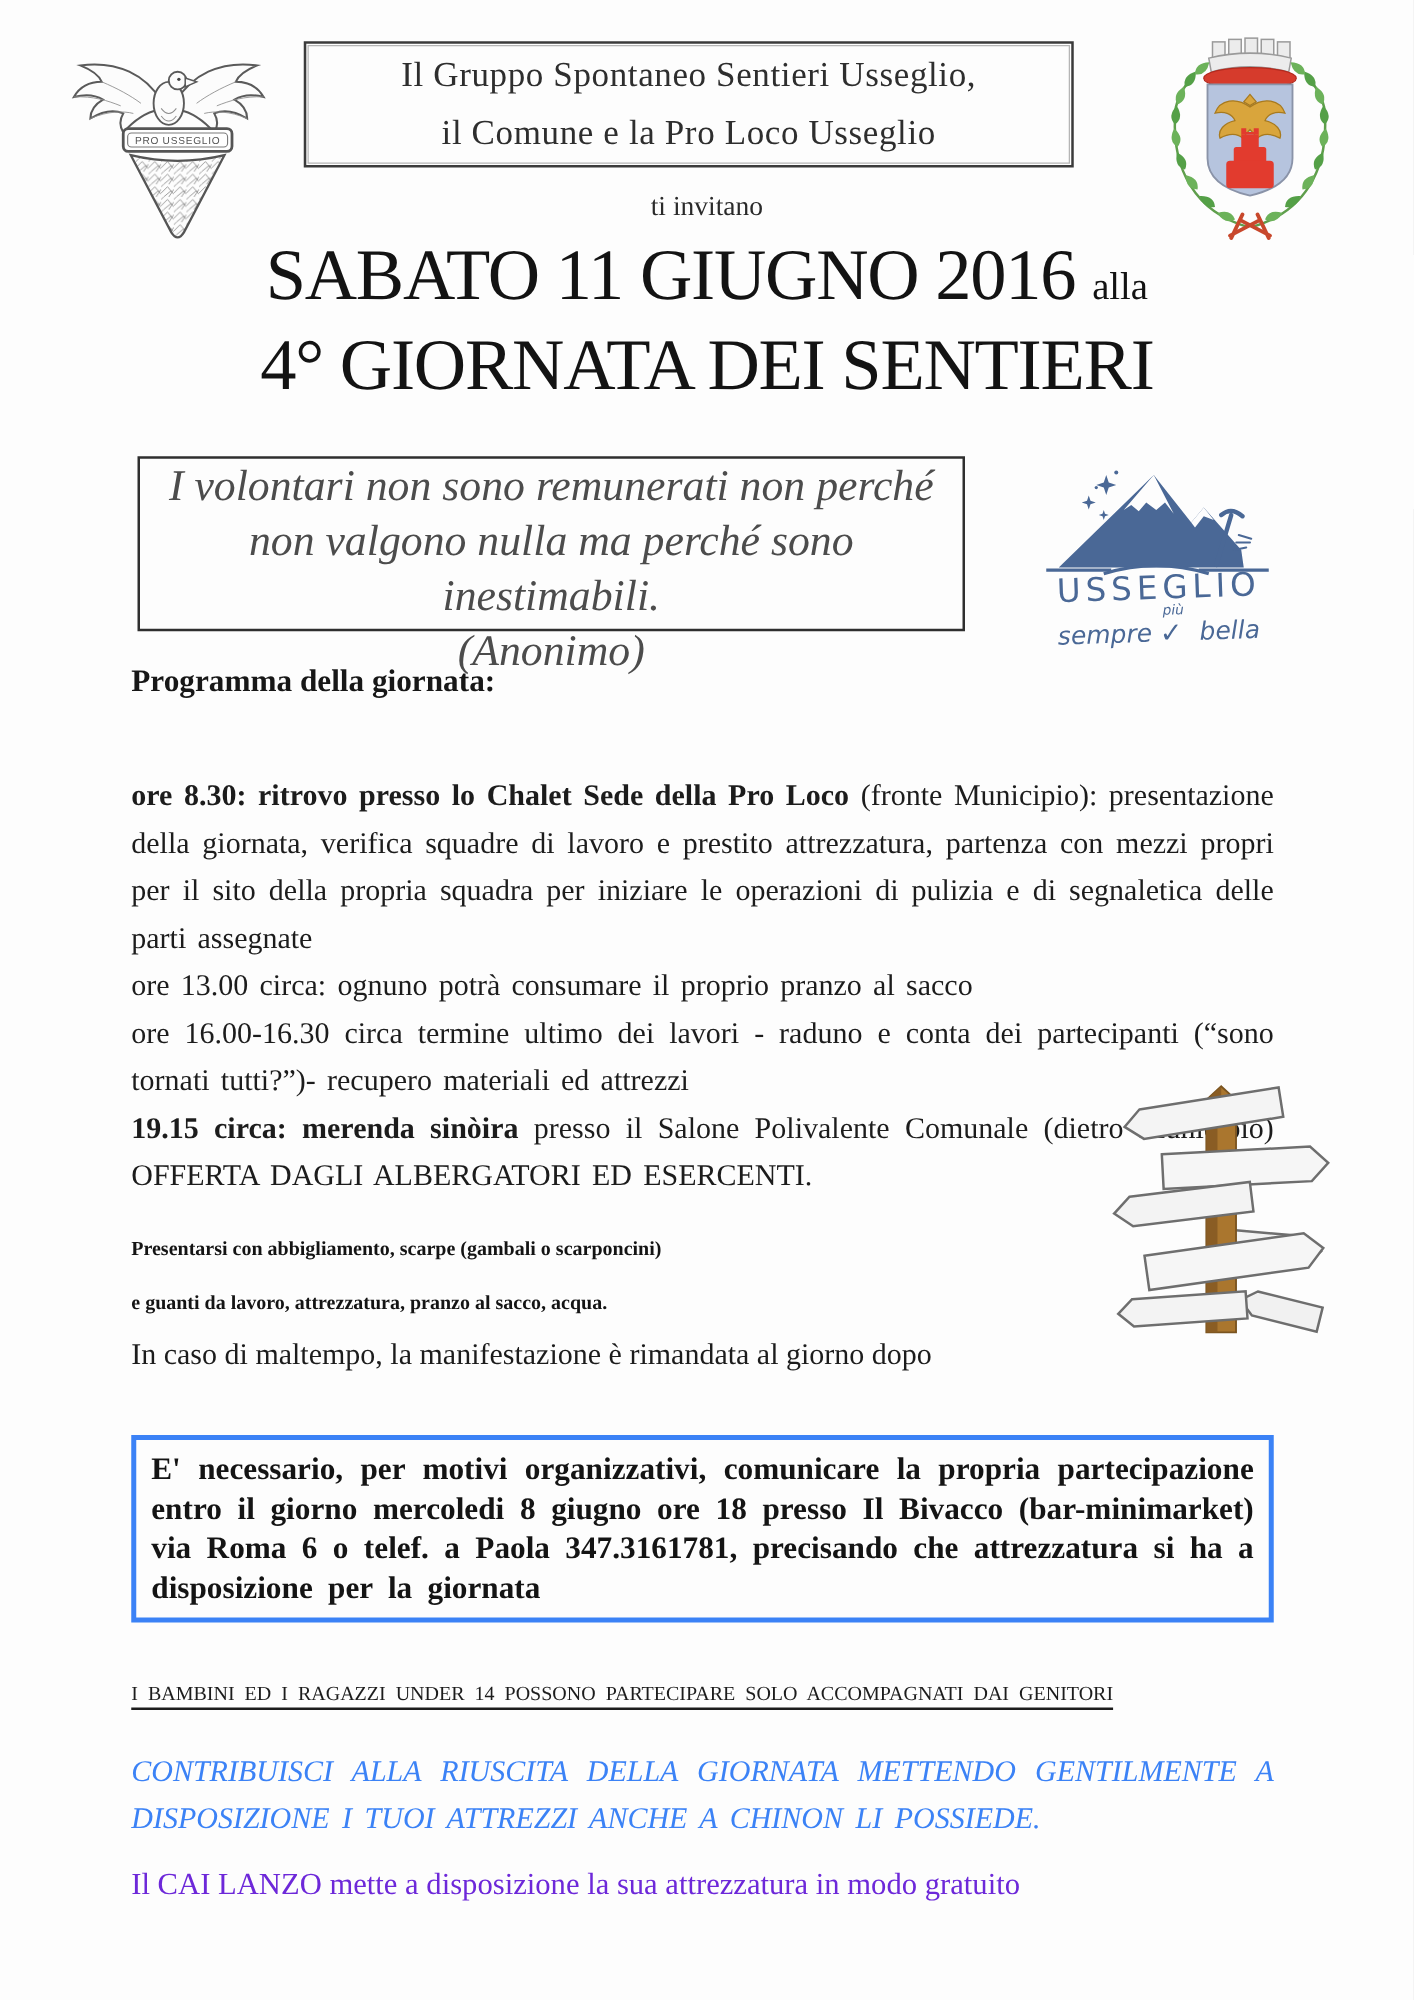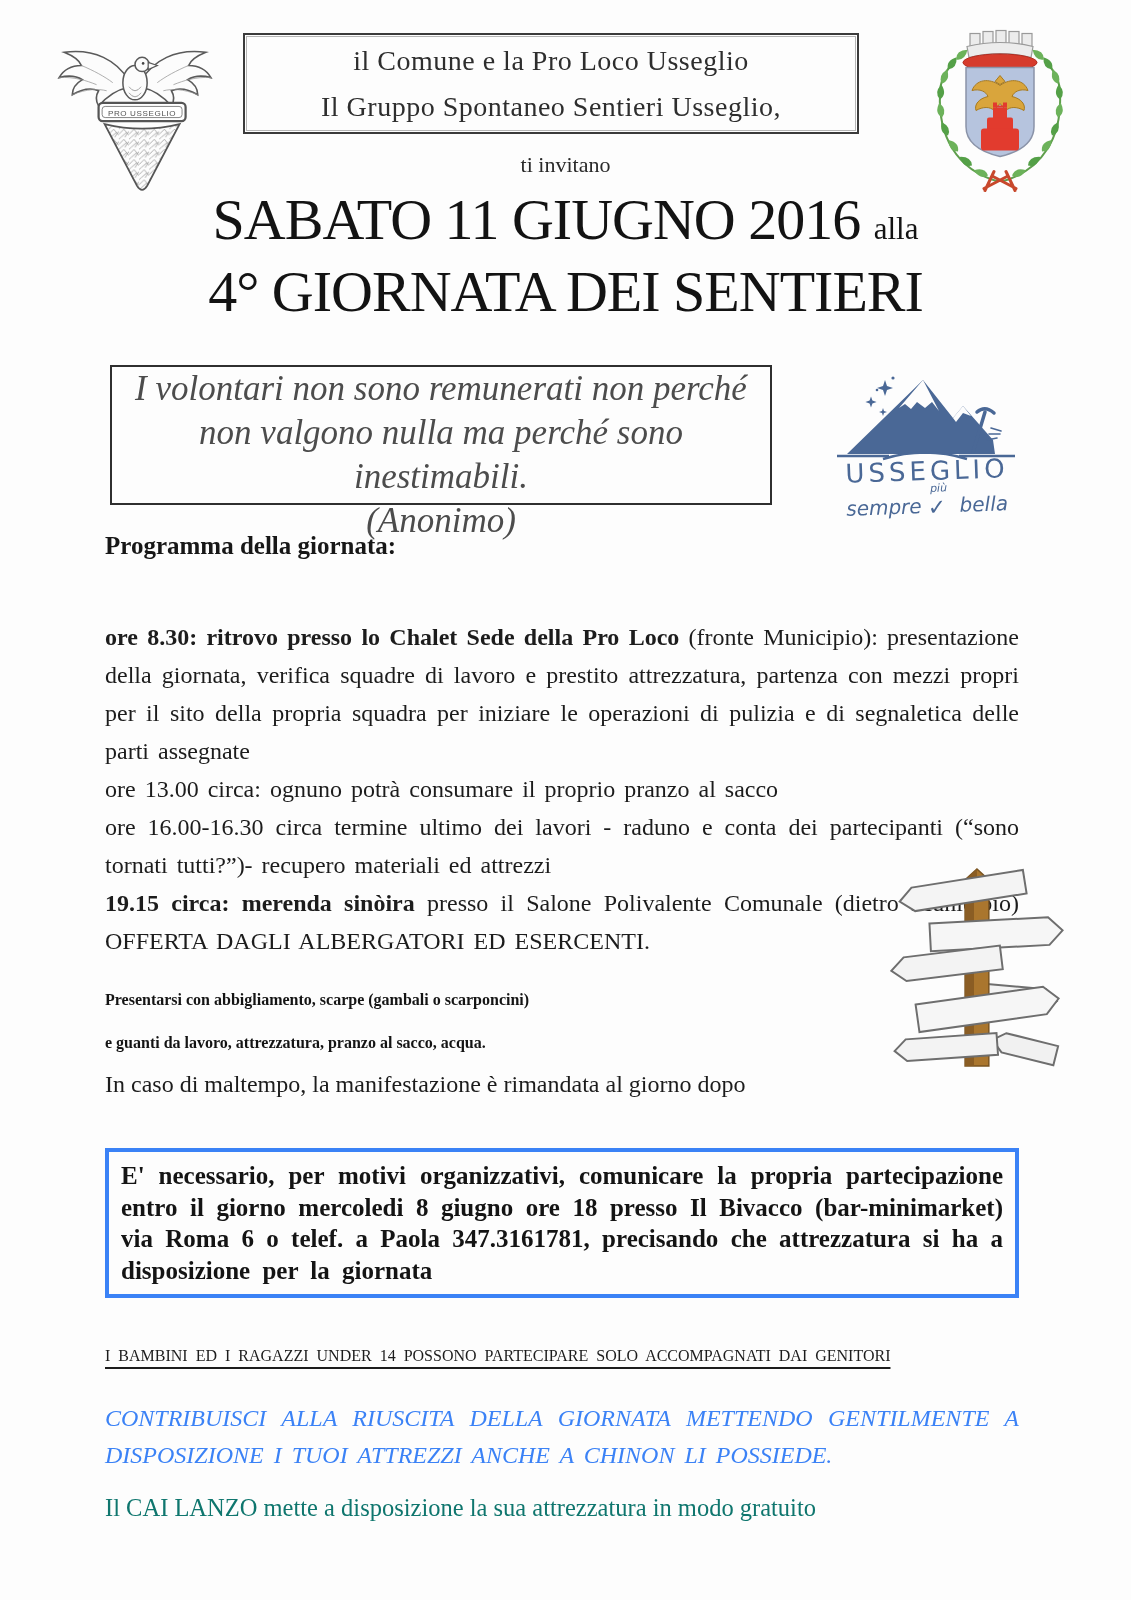--- a/index.html
+++ b/index.html
@@ -60,21 +60,21 @@
     word-spacing:6px;color:#141414;
   }
   .children{
     margin:40px 0 0 0;font-size:16px;line-height:36px;text-align:justify;word-spacing:4px;
     text-decoration:underline;text-decoration-thickness:2px;text-underline-offset:6px;color:#1c1c1c;
   }
   .contribute{
     margin:26px 0 0 0;font-size:24px;line-height:37px;font-style:italic;
     text-align:justify;word-spacing:4px;color:#3b82f6;
   }
-  .cai-line{margin:20px 0 0 0;font-size:24.5px;color:#0f766e;}
+  .cai-line{margin:20px 0 0 0;font-size:24.5px;color:#6d28d9;}
   
   .signpost{position:absolute;left:878px;top:862px;width:188px;height:208px;}
 </style>
 </head>
 <body>
 
 <div class="page">
 
   <svg class="eagle-crest" viewBox="0 0 170 170">
     <defs>
@@ -91,22 +91,22 @@
     <circle cx="93" cy="38" r="7" fill="#fcfcfc" stroke="#5a5a5a" stroke-width="1.5"></circle>
     <path d="M99,36 l9,3 -9,4 Z" fill="#fcfcfc" stroke="#5a5a5a" stroke-width="1.2"></path>
     <circle cx="94" cy="37" r="1.3" fill="#444"></circle>
     <rect x="50" y="76" width="86" height="18" rx="4" fill="#fff" stroke="#555" stroke-width="2.2"></rect>
     <rect x="53.5" y="79.5" width="79" height="11" rx="3" fill="none" stroke="#7a7a7a" stroke-width="0.9"></rect>
     <text x="93" y="88.5" text-anchor="middle" font-size="8" letter-spacing="0.6" fill="#555" font-family="Liberation Sans, sans-serif">PRO USSEGLIO</text>
     <path d="M56,97 Q93,106 130,97 L98,158 Q93,166 88,158 Z" fill="url(#rockpat)" stroke="#555" stroke-width="1.8"></path>
   </svg>
 
   <div class="org-box">
+    <div>Il Gruppo Spontaneo Sentieri Usseglio,</div>
     <div>il Comune e la Pro Loco Usseglio</div>
-    <div>Il Gruppo Spontaneo Sentieri Usseglio,</div>
   </div>
 
   <svg class="coat-of-arms" viewBox="0 0 220 195">
     <g fill="#ececec" stroke="#9a9a9a" stroke-width="1.2">
       <rect x="80" y="24" width="10" height="13"></rect>
       <rect x="93" y="22" width="10" height="15"></rect>
       <rect x="106" y="21" width="10" height="16"></rect>
       <rect x="119" y="22" width="10" height="15"></rect>
       <rect x="132" y="24" width="10" height="13"></rect>
       <path d="M77,37 q33,-8 66,0 l-2,11 q-31,-8 -62,0 Z"></path>

